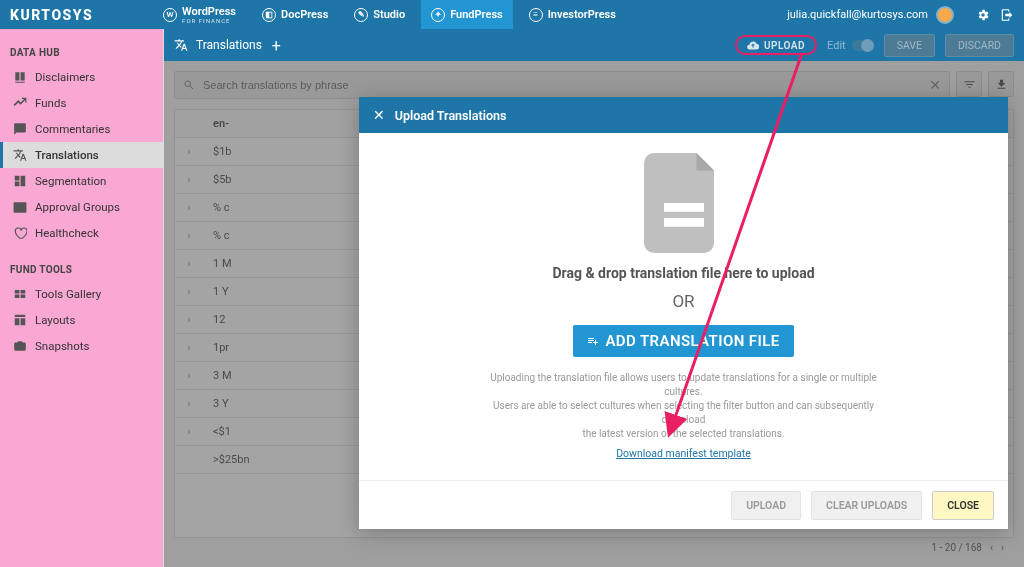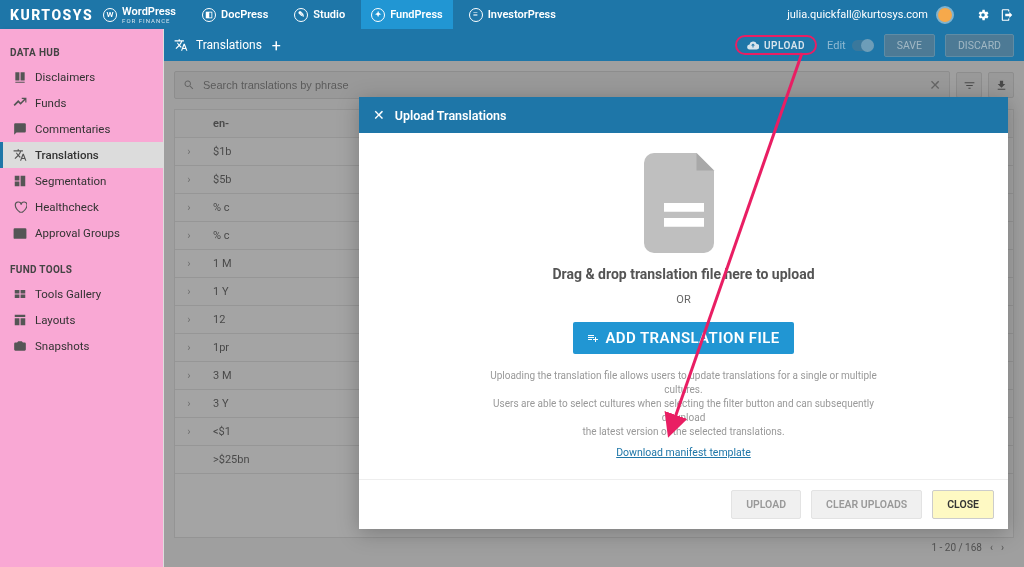--- a/index.html
+++ b/index.html
@@ -19,20 +19,21 @@
   height: 29px;
   display: flex;
   align-items: center;
   padding: 0 10px;
   color: #fff;
 }
 .logo {
   font-weight: 800;
   letter-spacing: 1.5px;
   font-size: 14px;
+  margin-right: 60px;
 }
 .nav-apps { display: flex; gap: 6px; align-items: center; height: 100%; }
 .nav-app {
   display: flex;
   align-items: center;
   gap: 5px;
   padding: 0 10px;
   height: 100%;
   font-size: 11px;
   font-weight: 600;
@@ -113,21 +114,21 @@
   flex: 1; padding: 10px; display: flex; flex-direction: column;
   position: relative;
 }
 .dimmer {
   position: absolute; inset: 0; background: rgba(60,60,60,.45);
   z-index: 5;
 }
 
 
 .search-row {
-  display: flex; align-items: center; gap: 6px; margin-bottom: 10px;
+  display: flex; align-items: flex-start; gap: 6px; margin-bottom: 10px;
 }
 .search-box {
   flex: 1; background: #e6e6e6; border: 1px solid #d0d0d0;
   border-radius: 2px; display: flex; align-items: center; padding: 5px 8px; gap: 8px;
 }
 .search-box input {
   flex: 1; background: transparent; border: none; outline: none; font-size: 11px; color: #666;
 }
 .sq-btn {
   width: 26px; height: 26px; background: #e6e6e6; border: 1px solid #d0d0d0;
@@ -160,21 +161,21 @@
 }
 .modal-header .x { font-size: 14px; cursor: pointer; font-weight: 400; }
 .modal-body {
   flex: 1; display: flex; flex-direction: column; align-items: center;
   padding: 20px;
   justify-content: space-between;
 }
 .doc-icon { width: 80px; height: 100px; margin-bottom: 12px; }
 .doc-icon svg { width: 100%; height: 100%; }
 .drop-title { font-weight: 700; font-size: 14px; color: #545454; margin-bottom: 10px; }
-.or { font-size: 11px; color: #666; margin-bottom: 14px; }
+.or { font-size: 17px; color: #666; margin-bottom: 14px; }
 .add-btn {
   background: #2196d3; color: #fff; padding: 7px 14px; font-size: 15px;
   font-weight: 600; letter-spacing: .4px; border-radius: 2px; cursor: pointer;
   display: flex; align-items: center; gap: 6px; margin-bottom: 14px;
 }
 .help-text { font-size: 10px; color: #999; text-align: center; max-width: 420px; line-height: 1.4; }
 .dl-link { font-size: 10.5px; color: #1e76a8; text-decoration: underline; margin-top: 6px; cursor: pointer; }
 .modal-footer {
   border-top: 1px solid #eee; padding: 10px 14px; display: flex; justify-content: flex-end; gap: 10px;
 }
@@ -269,32 +270,32 @@
       <span class="side-icon">
           <svg viewBox="0 0 24 24">
             <path d="M3 11h8V3H3zm0 10h8v-8H3zm10 0h8V3h-8z"></path>
           </svg>
         </span>
       <span>Segmentation</span>
     </div>
     <div class="side-item">
       <span class="side-icon">
           <svg viewBox="0 0 24 24">
+            <path d="M9 11H7v2h2v2h2v-2h2v-2h-2V9H9zm12-7H3a2 2 0 00-2 2v14a2 2 0 002 2h18a2 2 0 002-2V6a2 2 0 00-2-2z"></path>
+          </svg>
+        </span>
+      <span>Approval Groups</span>
+    </div>
+    <div class="side-item">
+      <span class="side-icon">
+          <svg viewBox="0 0 24 24">
             <path d="M12 21s-8-6-8-12a5 5 0 0110-1 5 5 0 0110 1c0 6-8 12-8 12z" fill="none" stroke="#555" stroke-width="2"></path>
           </svg>
         </span>
       <span>Healthcheck</span>
-    </div>
-    <div class="side-item">
-      <span class="side-icon">
-          <svg viewBox="0 0 24 24">
-            <path d="M9 11H7v2h2v2h2v-2h2v-2h-2V9H9zm12-7H3a2 2 0 00-2 2v14a2 2 0 002 2h18a2 2 0 002-2V6a2 2 0 00-2-2z"></path>
-          </svg>
-        </span>
-      <span>Approval Groups</span>
     </div>
 
     <div class="side-section-title" style="margin-top:12px">FUND TOOLS</div>
 
     <div class="side-item">
       <span class="side-icon">
           <svg viewBox="0 0 24 24">
             <path d="M3 5h8v6H3zm10 0h8v6h-8zM3 13h8v6H3zm10 0h8v6h-8z"></path>
           </svg>
         </span>

